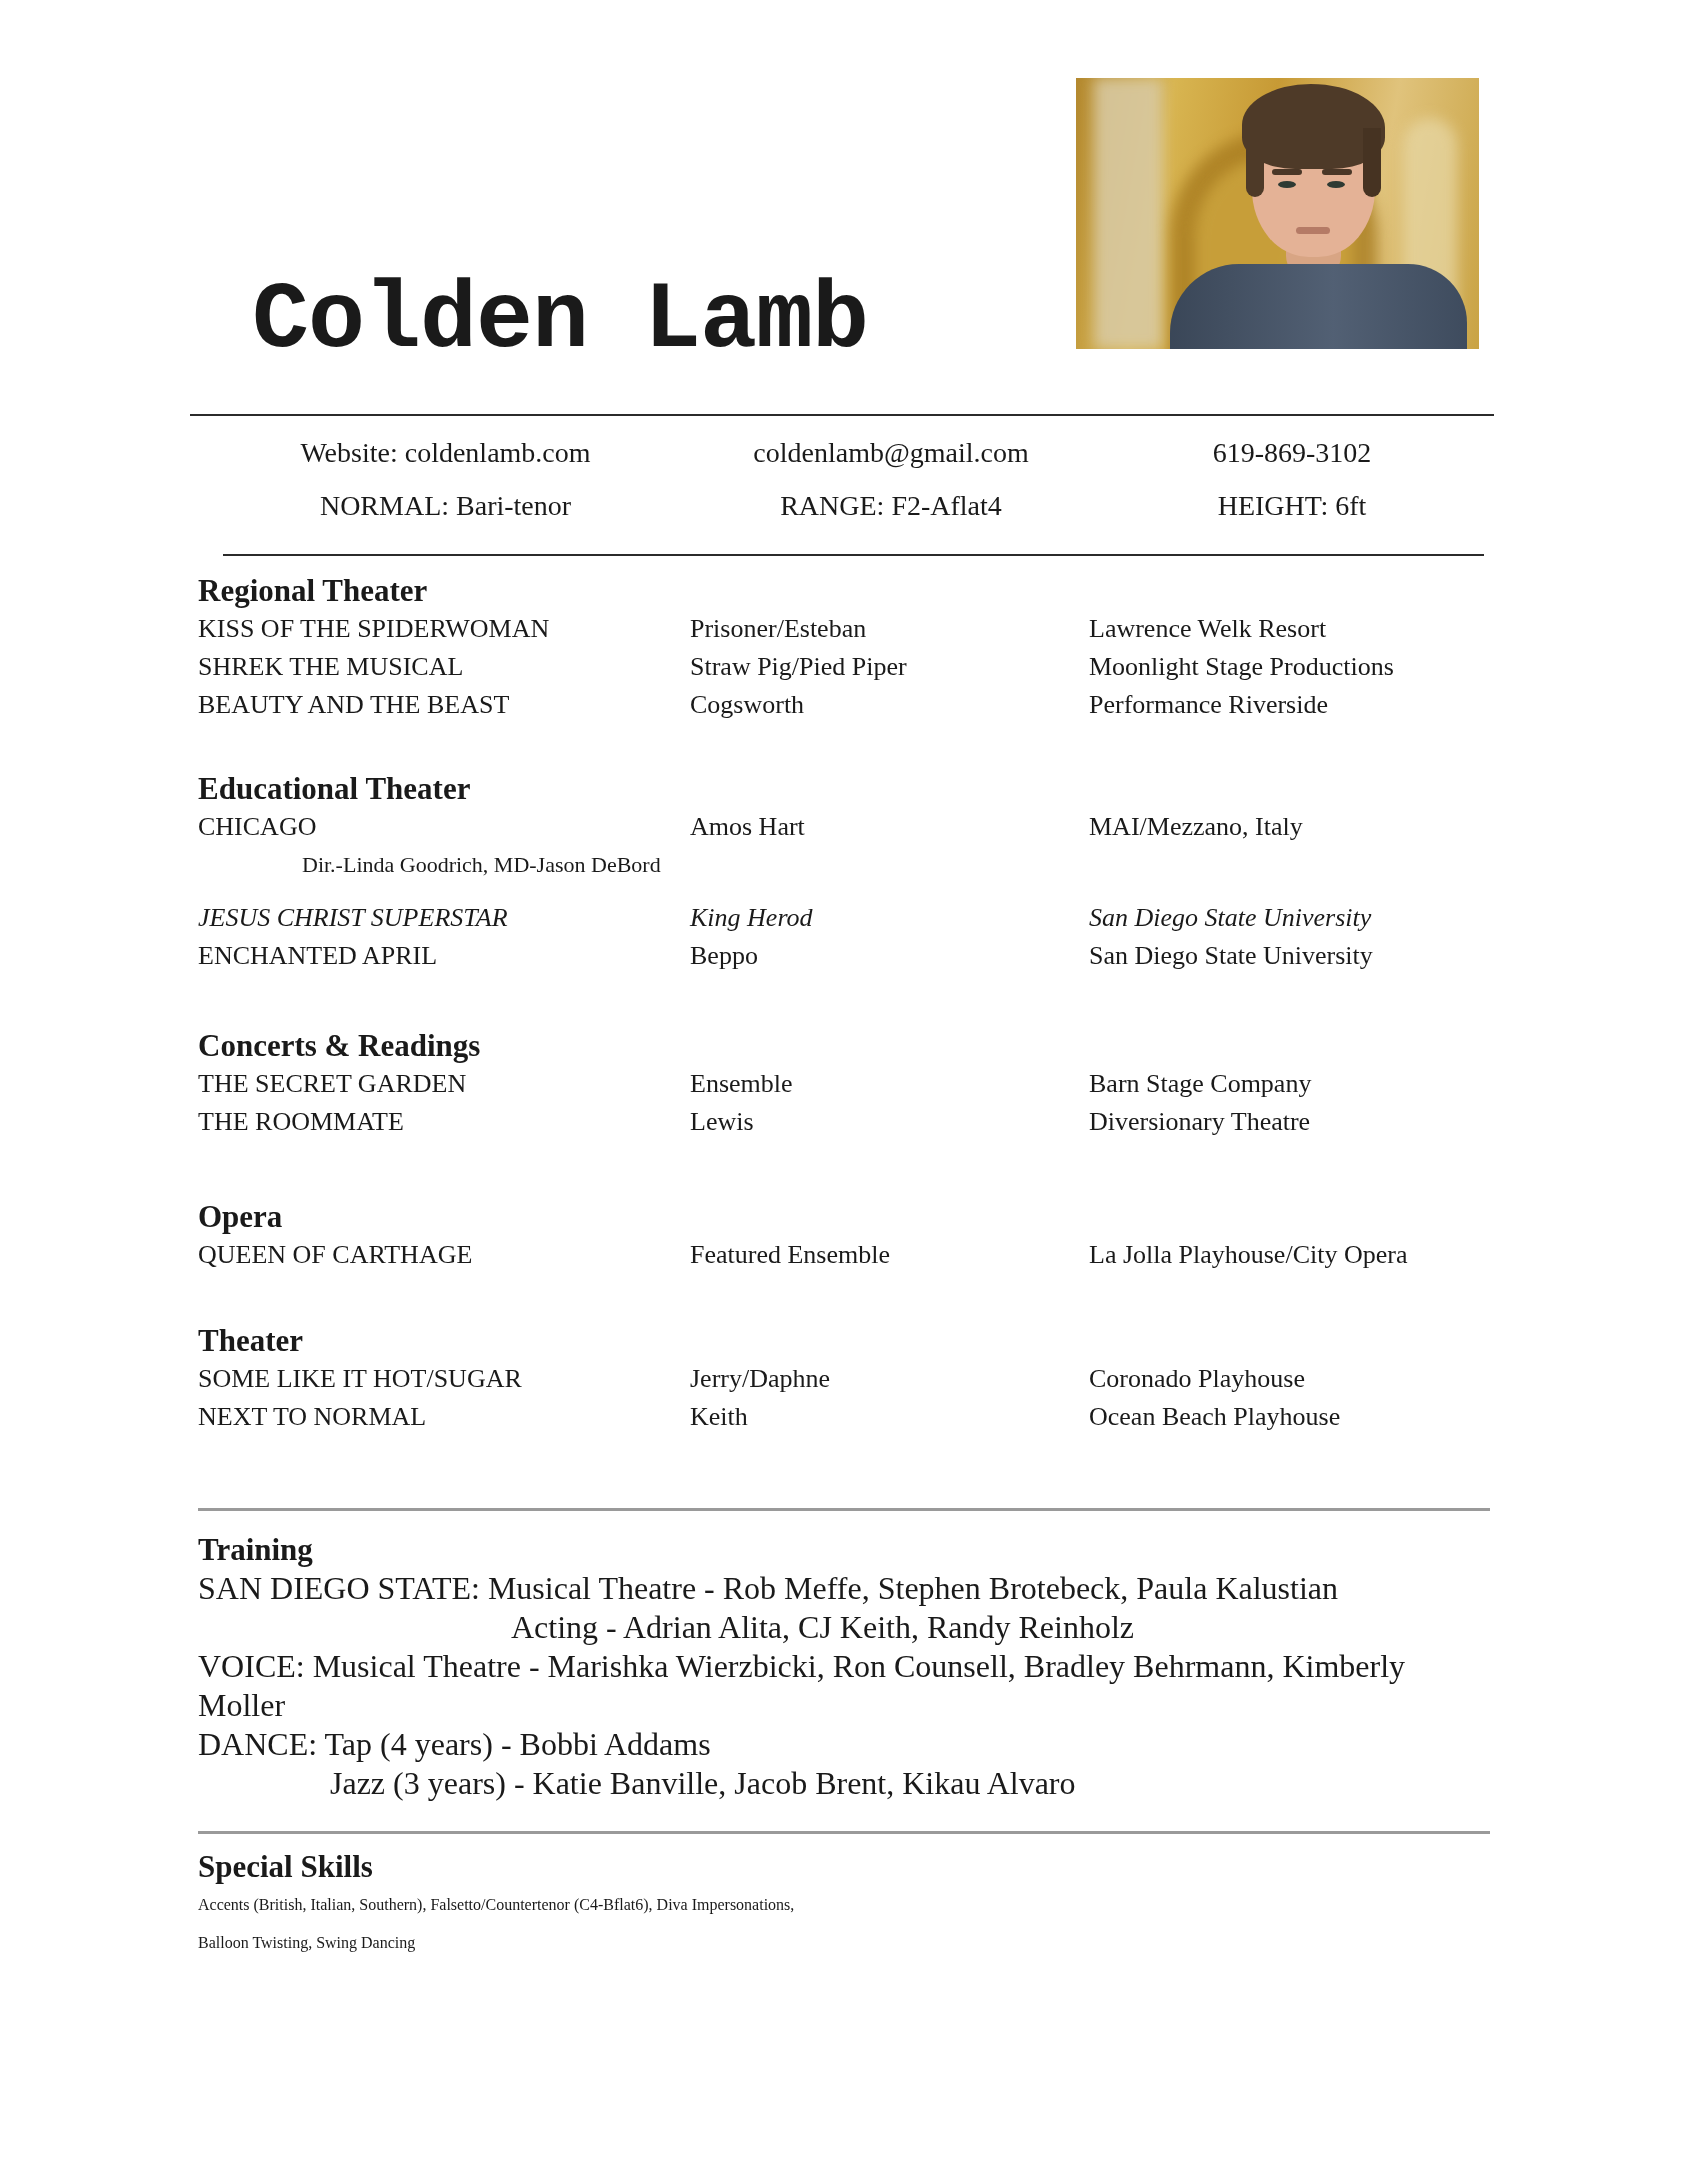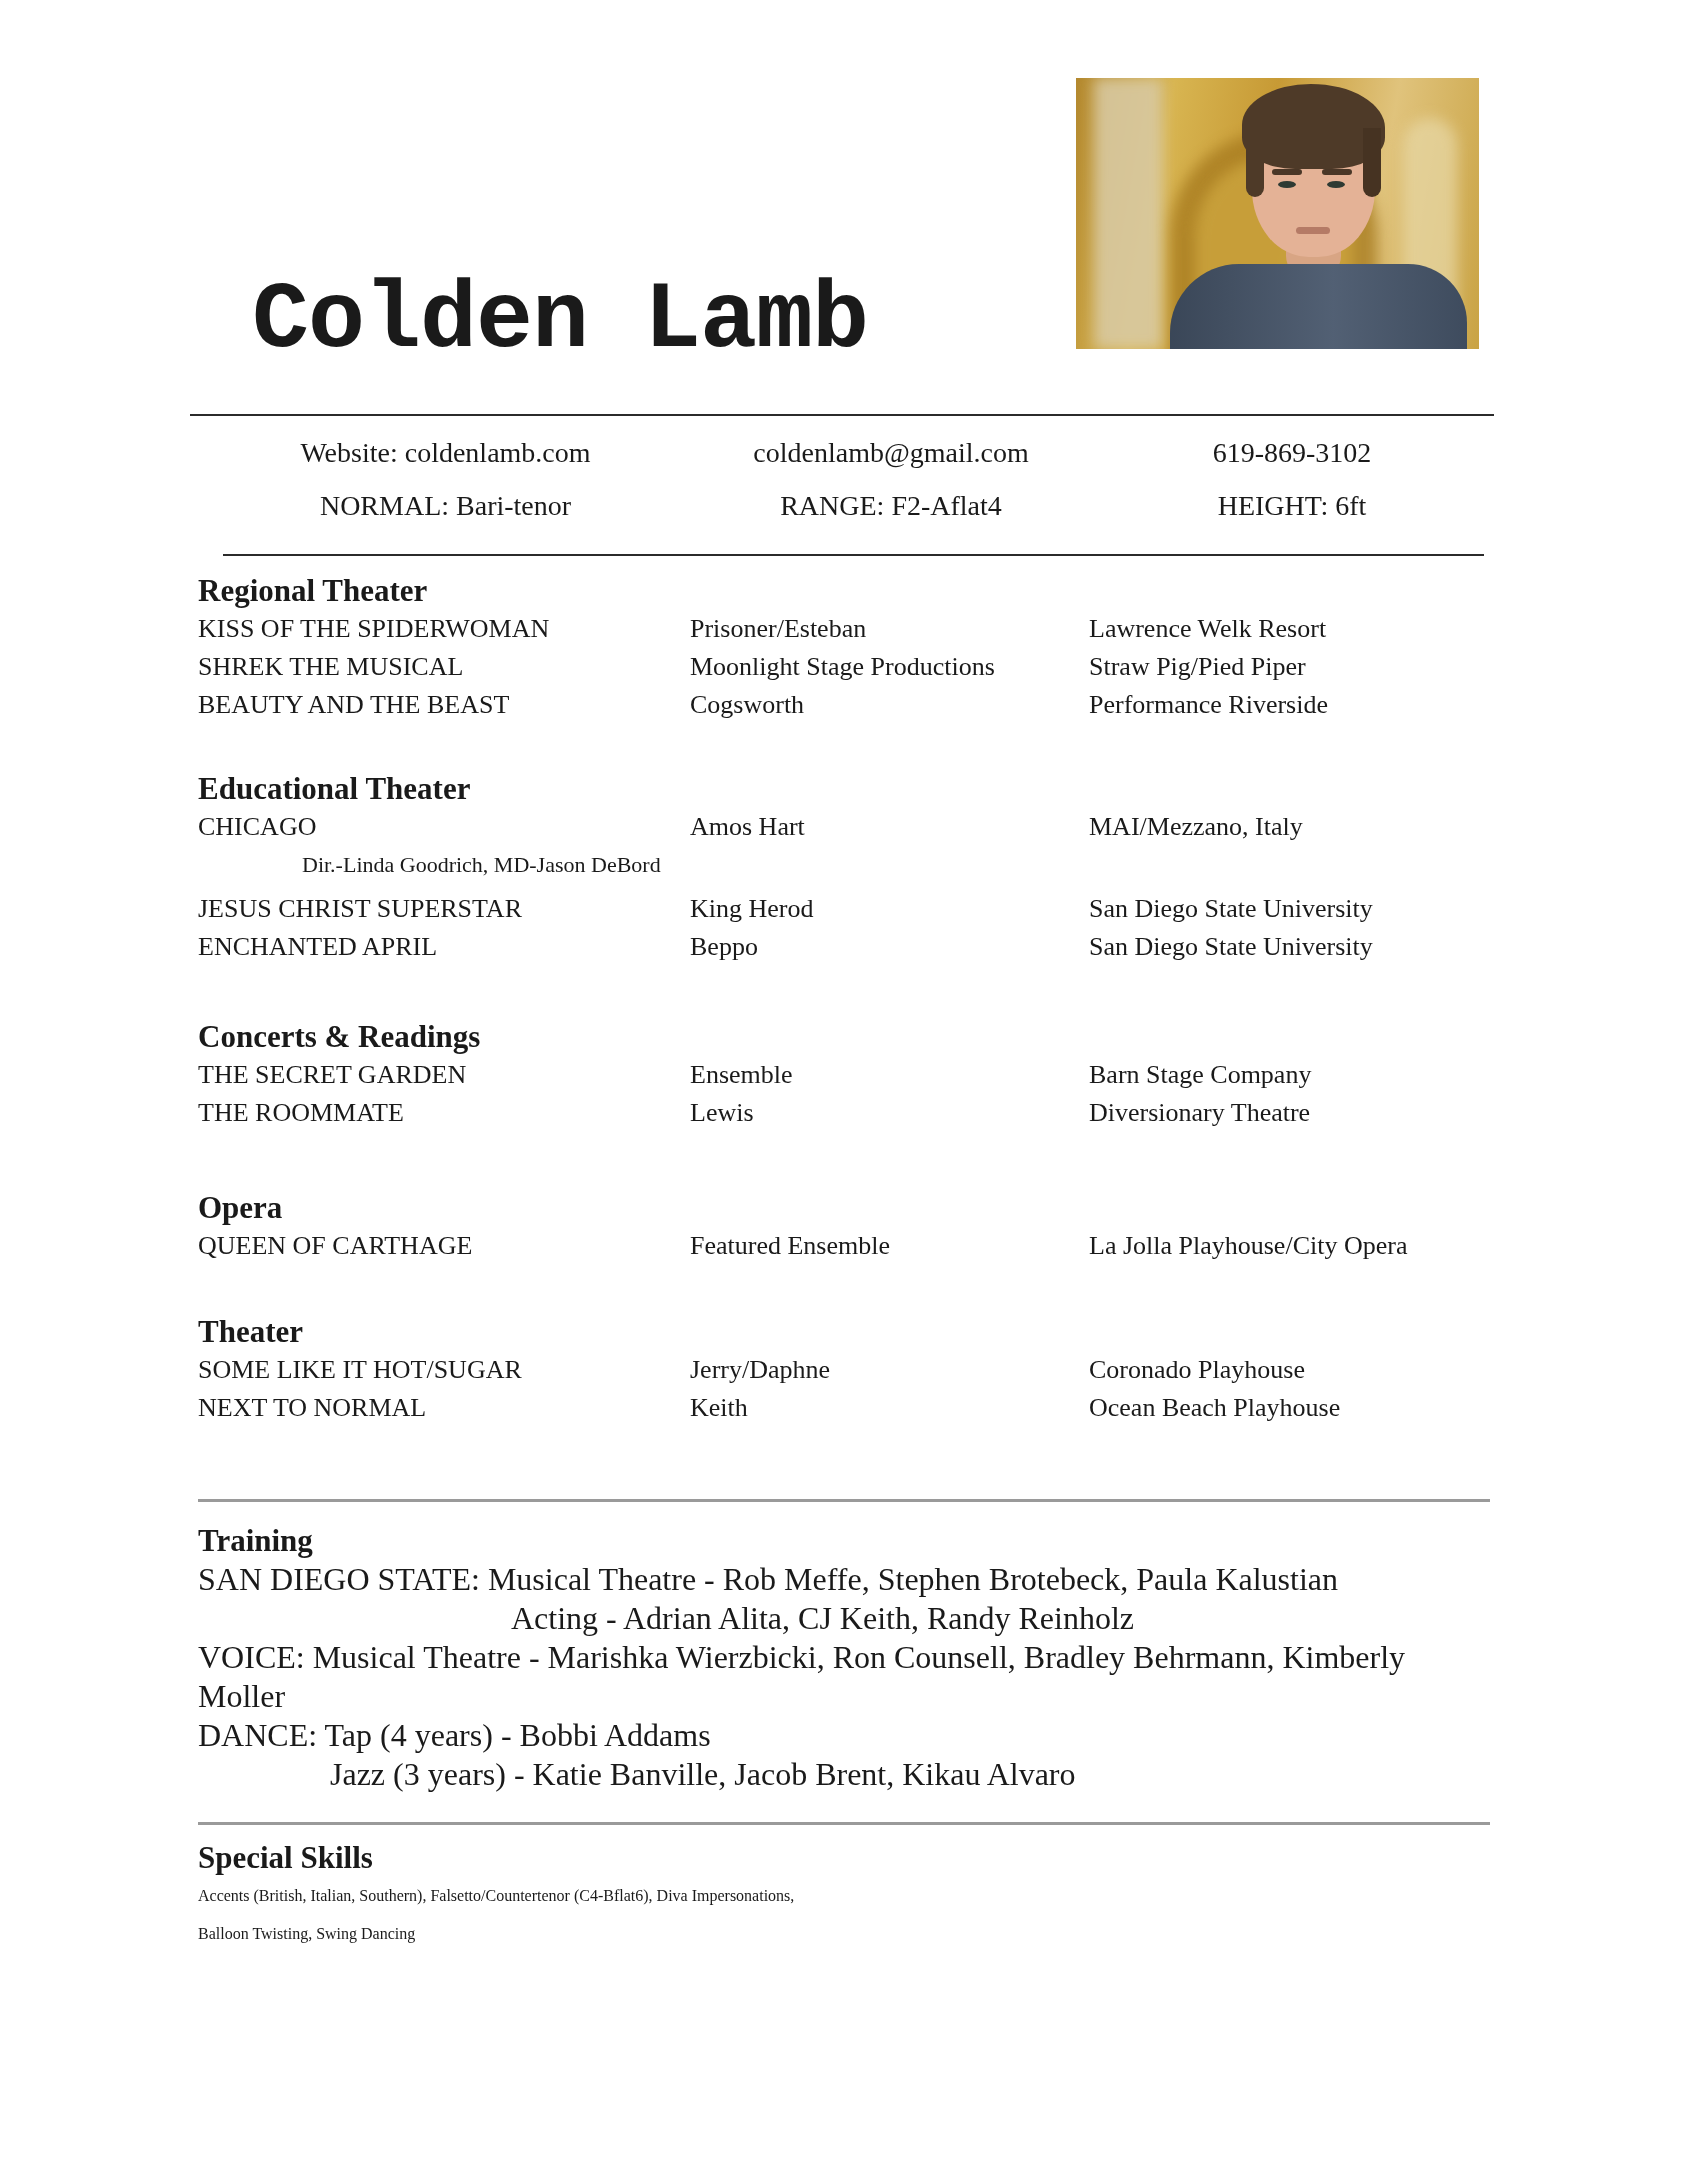--- a/index.html
+++ b/index.html
@@ -59,21 +59,21 @@
 
   
   .content { position:absolute; left:198px; top:572px; width:1297px; }
   h2 { font-size:31px; font-weight:700; line-height:38px; margin:0; letter-spacing:0; }
   .credit-row { display:grid; grid-template-columns:492px 399px 406px; font-size:26px; line-height:38px; }
   .note-row { font-size:22px; line-height:38px; padding-left:104px; }
   .sec-edu { margin-top:46px; }
   .sec-concerts { margin-top:52px; }
   .sec-opera { margin-top:57px; }
   .sec-theater { margin-top:48px; }
-  .gap-top { margin-top:6px; }
+  .gap-top { margin-top:15px;font-style:italic; }
 
   .gray-divider { height:3px; background:#9a9a9a; width:1292px; }
   .gd1 { margin-top:72px; }
   .gd2 { margin-top:28px; }
   .sec-training h2 { margin-top:20px; }
   .sec-skills h2 { margin-top:14px; }
   .train-line { font-size:32px; line-height:39px; }
   .skill-line { font-size:16px; line-height:38px; }
   .indent-acting { padding-left:313px; }
   .indent-jazz { padding-left:132px; }
@@ -123,22 +123,22 @@
 
     <section class="sec-regional">
       <h2>Regional Theater</h2>
       <div class="credit-row">
         <div>KISS OF THE SPIDERWOMAN</div>
         <div>Prisoner/Esteban</div>
         <div>Lawrence Welk Resort</div>
       </div>
       <div class="credit-row">
         <div>SHREK THE MUSICAL</div>
+        <div>Straw Pig/Pied Piper</div>
         <div>Moonlight Stage Productions</div>
-        <div>Straw Pig/Pied Piper</div>
       </div>
       <div class="credit-row">
         <div>BEAUTY AND THE BEAST</div>
         <div>Cogsworth</div>
         <div>Performance Riverside</div>
       </div>
     </section>
 
     <section class="sec-edu">
       <h2>Educational Theater</h2>

